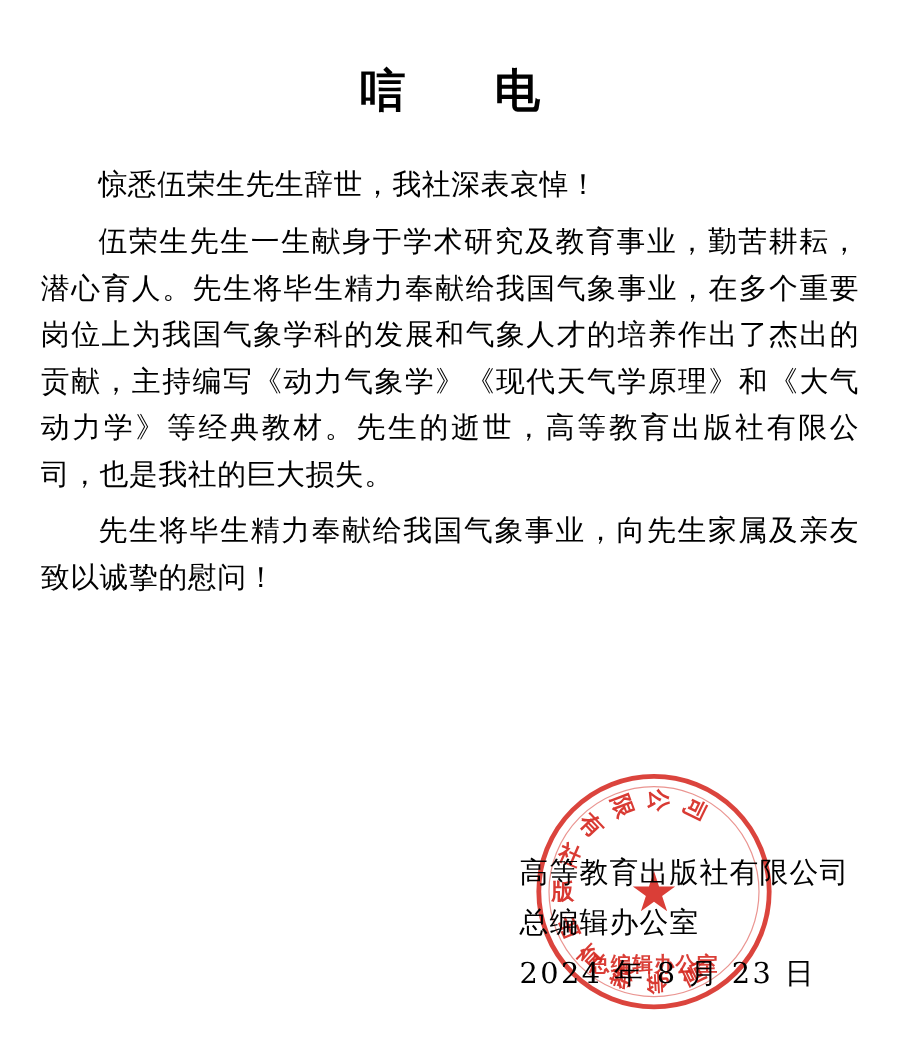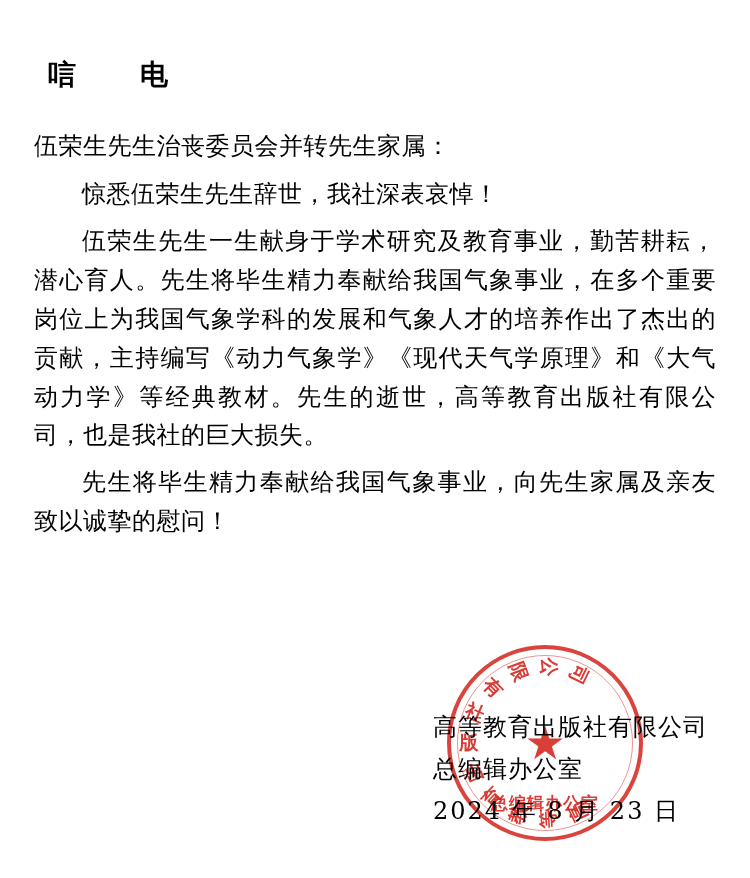--- a/index.html
+++ b/index.html
@@ -16,25 +16,26 @@
     color: #000000;
   }
   .page {
     position: relative;
     width: 750px;
     height: 878px;
     box-sizing: border-box;
     padding: 34px 30px 0 30px;
   }
   .doc-title {
-    font-size: 28px;
+    text-align: center;
+    font-size: 38px;
     font-weight: bold;
     letter-spacing: 18px;
     text-indent: 18px;
-    margin: 22px 0 34px 0;
+    margin: 16px 0 34px 0;
     font-family: "DejaVu Serif", "Liberation Serif", serif;
   }
   .salutation {
     font-size: 24px;
     line-height: 1.55;
     margin: 0 0 10px 0;
     letter-spacing: 0.5px;
   }
   .para {
     font-size: 24px;
@@ -128,21 +129,20 @@
   }
 </style>
 </head>
 <body>
 
 <div class="page">
 
   <div class="doc-title">唁　电</div>
 
   <div class="body-block">
-    <p class="salutation">伍荣生先生治丧委员会并转先生家属：</p>
     <p class="para">惊悉伍荣生先生辞世，我社深表哀悼！</p>
     <p class="para">伍荣生先生一生献身于学术研究及教育事业，勤苦耕耘，潜心育人。先生将毕生精力奉献给我国气象事业，在多个重要岗位上为我国气象学科的发展和气象人才的培养作出了杰出的贡献，主持编写《动力气象学》《现代天气学原理》和《大气动力学》等经典教材。先生的逝世，高等教育出版社有限公司，也是我社的巨大损失。</p>
     <p class="para">先生将毕生精力奉献给我国气象事业，向先生家属及亲友致以诚挚的慰问！</p>
   </div>
 
   <div class="seal">
     <div class="seal-ring"></div>
     <div class="seal-inner-ring"></div>
     <div class="seal-arc-text" id="seal-arc">
         <span style="transform: rotate(-206deg) translate(0px, -76px) rotate(90deg) translate(-50%, -50%);">高</span>

